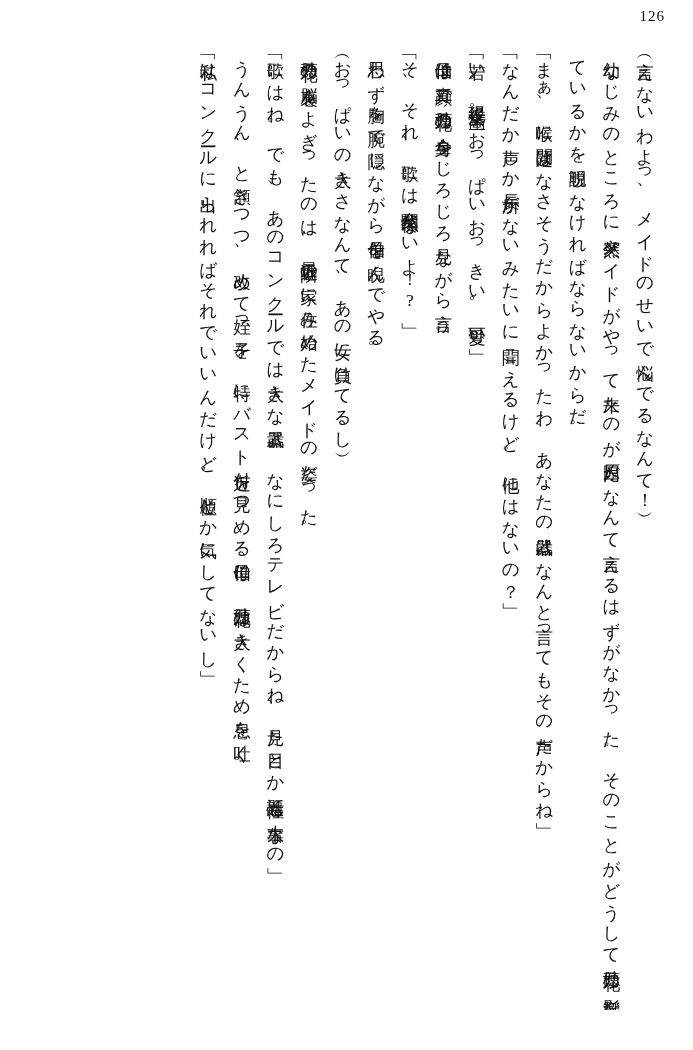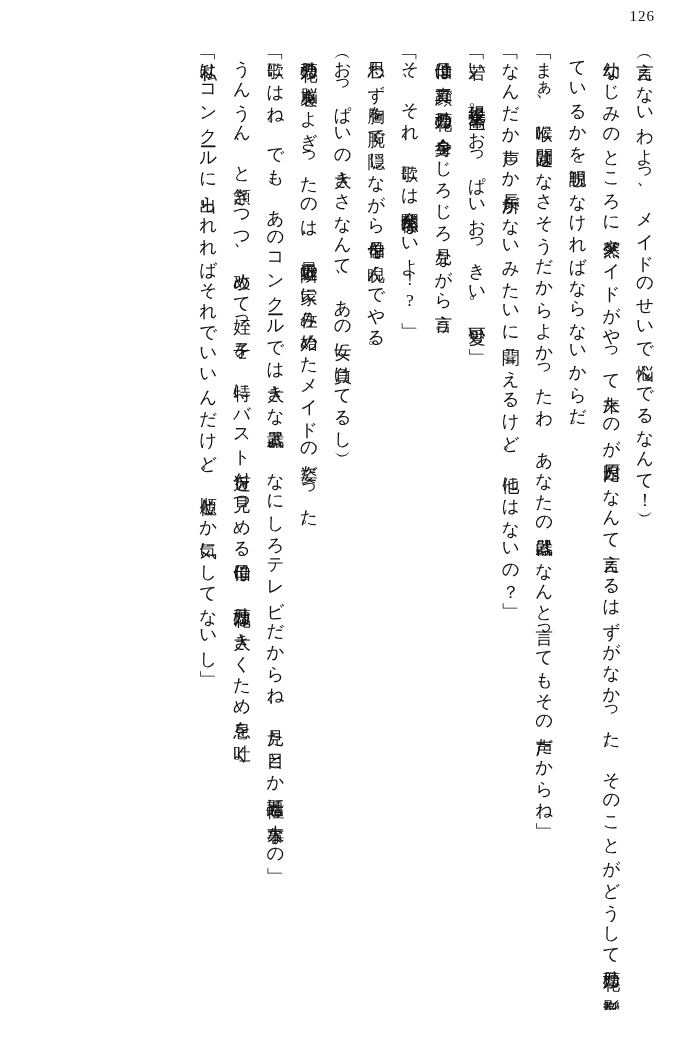--- a/index.html
+++ b/index.html
@@ -17,21 +17,21 @@
   }
   .page {
     position: relative;
     width: 693px;
     height: 1050px;
     box-sizing: border-box;
   }
   .page-number {
     position: absolute;
     top: 8px;
-    right: 38px;
+    right: 28px;
     font-size: 15px;
     letter-spacing: 1px;
     color: #111;
     font-family: "Liberation Serif", "DejaVu Serif", serif;
   }
   .body-text {
     position: absolute;
     top: 48px;
     right: 32px;
     left: 32px;

